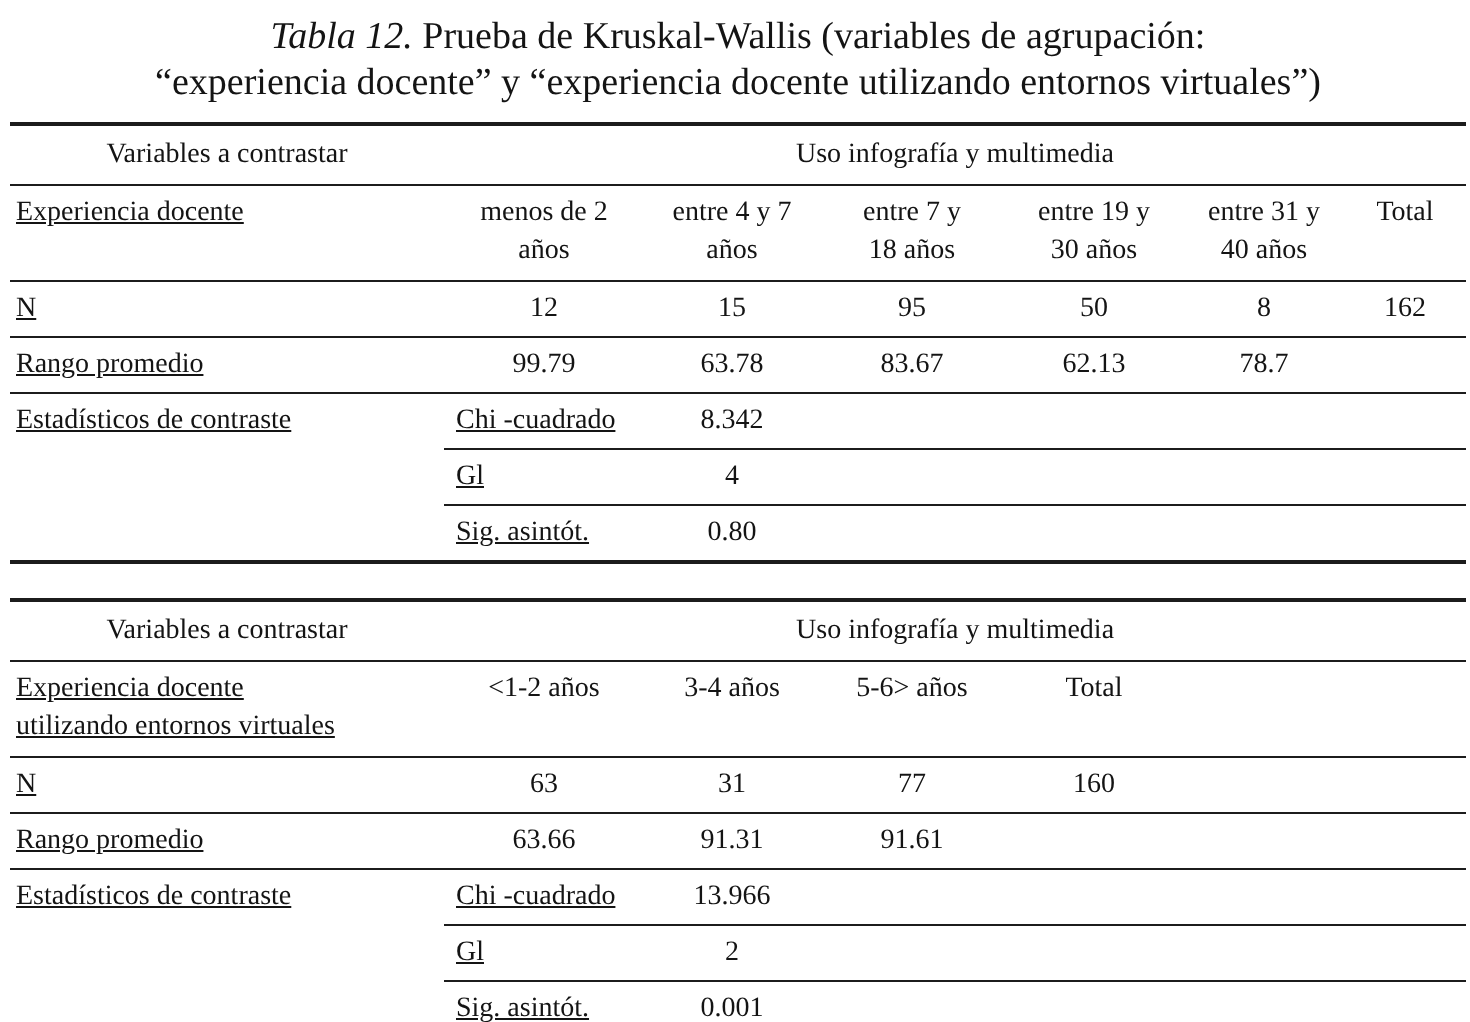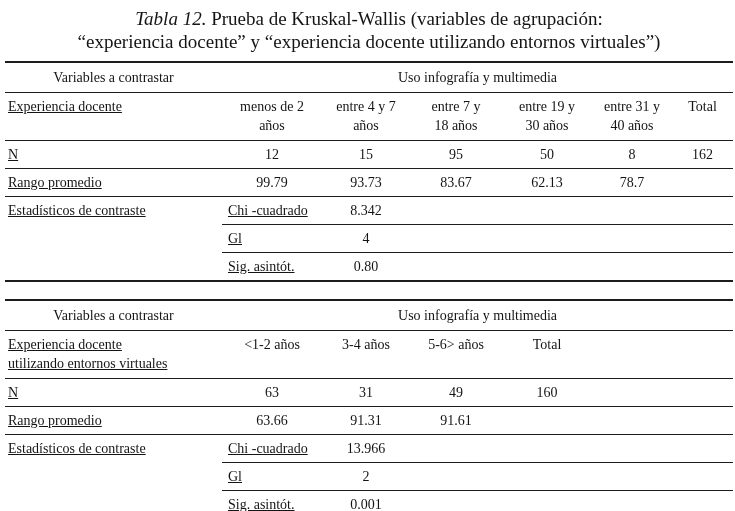--- a/index.html
+++ b/index.html
@@ -95,21 +95,21 @@
         <td class="c">12</td>
         <td class="c">15</td>
         <td class="c">95</td>
         <td class="c">50</td>
         <td class="c">8</td>
         <td class="c">162</td>
       </tr>
       <tr class="data-row">
         <td class="l">Rango promedio</td>
         <td class="c">99.79</td>
-        <td class="c">93.73</td>
+        <td class="c">63.78</td>
         <td class="c">83.67</td>
         <td class="c">62.13</td>
         <td class="c">78.7</td>
         <td class="c"></td>
       </tr>
       <tr class="stat-row">
         <td class="l">Estadísticos de contraste</td>
         <td class="l statname innerb">Chi -cuadrado</td>
         <td class="c innerb">8.342</td>
         <td class="innerb" colspan="4"></td>
@@ -149,21 +149,21 @@
         <td class="c">&lt;1-2 años</td>
         <td class="c">3-4 años</td>
         <td class="c">5-6&gt; años</td>
         <td class="c">Total</td>
         <td></td>
       </tr>
       <tr class="data-row">
         <td class="l">N</td>
         <td class="c">63</td>
         <td class="c">31</td>
-        <td class="c">49</td>
+        <td class="c">77</td>
         <td class="c">160</td>
         <td></td>
       </tr>
       <tr class="data-row">
         <td class="l">Rango promedio</td>
         <td class="c">63.66</td>
         <td class="c">91.31</td>
         <td class="c">91.61</td>
         <td class="c"></td>
         <td></td>

